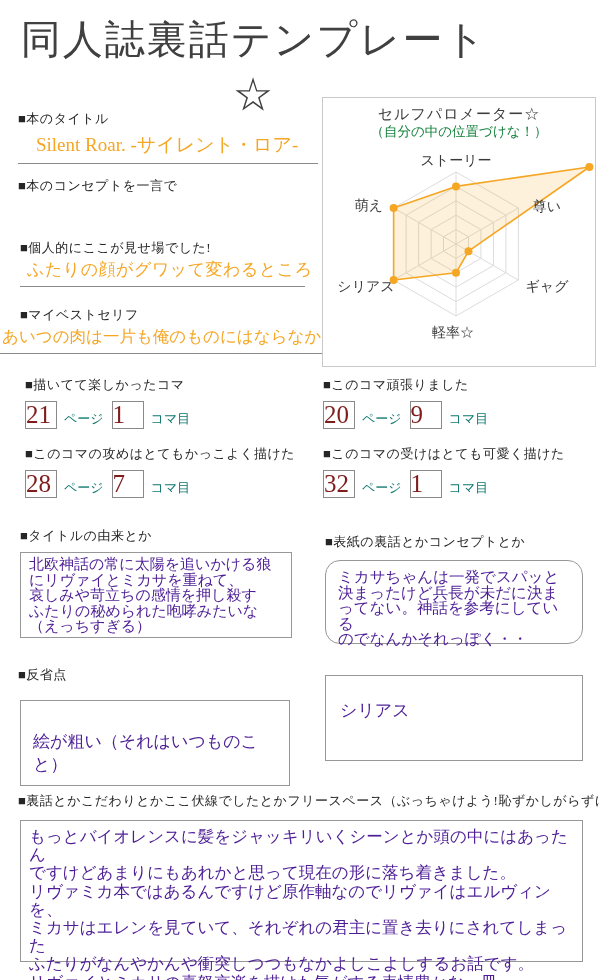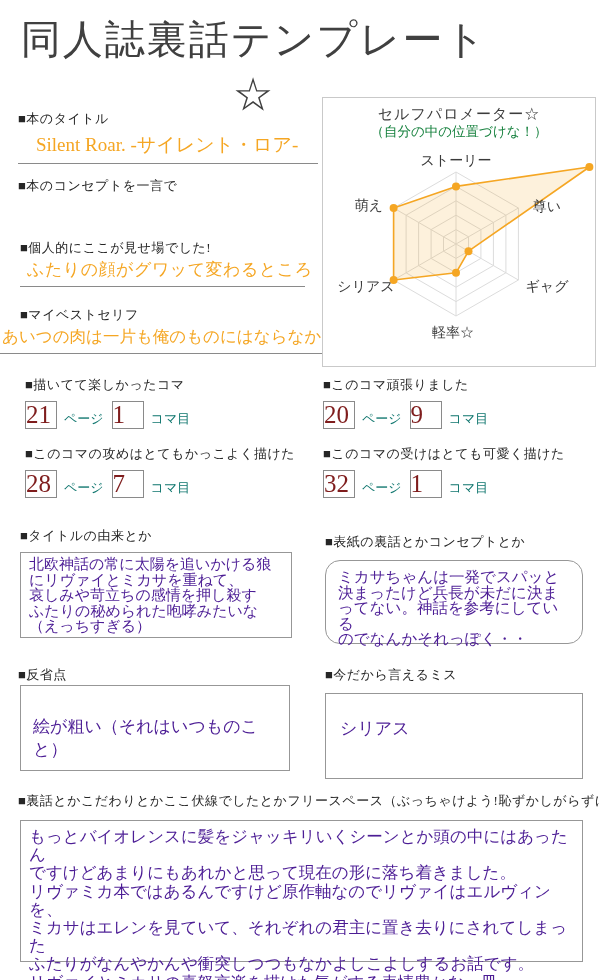--- a/index.html
+++ b/index.html
@@ -166,25 +166,24 @@
 <div class="abs" style="left:325px;top:533px;">
   <div class="flabel">■表紙の裏話とかコンセプトとか</div>
   <div class="textbox tb-cover" style="margin-top:9px;">ミカサちゃんは一発でスパッと
 決まったけど兵長が未だに決ま
 ってない。神話を参考にしている
 のでなんかそれっぽく・・</div>
 </div>
 
 <div class="abs" style="left:18px;top:666px;">
   <div class="flabel">■反省点</div>
-  <div class="textbox tb-regret" style="margin-top:1px;margin-left:2px;">絵が粗い（それはいつものこと）</div>
+  <div class="textbox tb-regret" style="margin-top:16px;margin-left:2px;">絵が粗い（それはいつものこと）</div>
 </div>
 
 <div class="abs" style="left:325px;top:666px;">
-  <div class="flabel">■今だから言えるミス</div>
   <div class="textbox tb-mistake" style="margin-top:9px;">シリアス</div>
 </div>
 
 <div class="abs" style="left:18px;top:792px;">
   <div class="flabel">■裏話とかこだわりとかここ伏線でしたとかフリースペース（ぶっちゃけよう!恥ずかしがらずに語ろう!）</div>
   <div class="textbox tb-free" style="margin-top:10px;margin-left:2px;">もっとバイオレンスに髪をジャッキリいくシーンとか頭の中にはあったん
 ですけどあまりにもあれかと思って現在の形に落ち着きました。
 リヴァミカ本ではあるんですけど原作軸なのでリヴァイはエルヴィンを、
 ミカサはエレンを見ていて、それぞれの君主に置き去りにされてしまった
 ふたりがなんやかんや衝突しつつもなかよしこよしするお話です。

